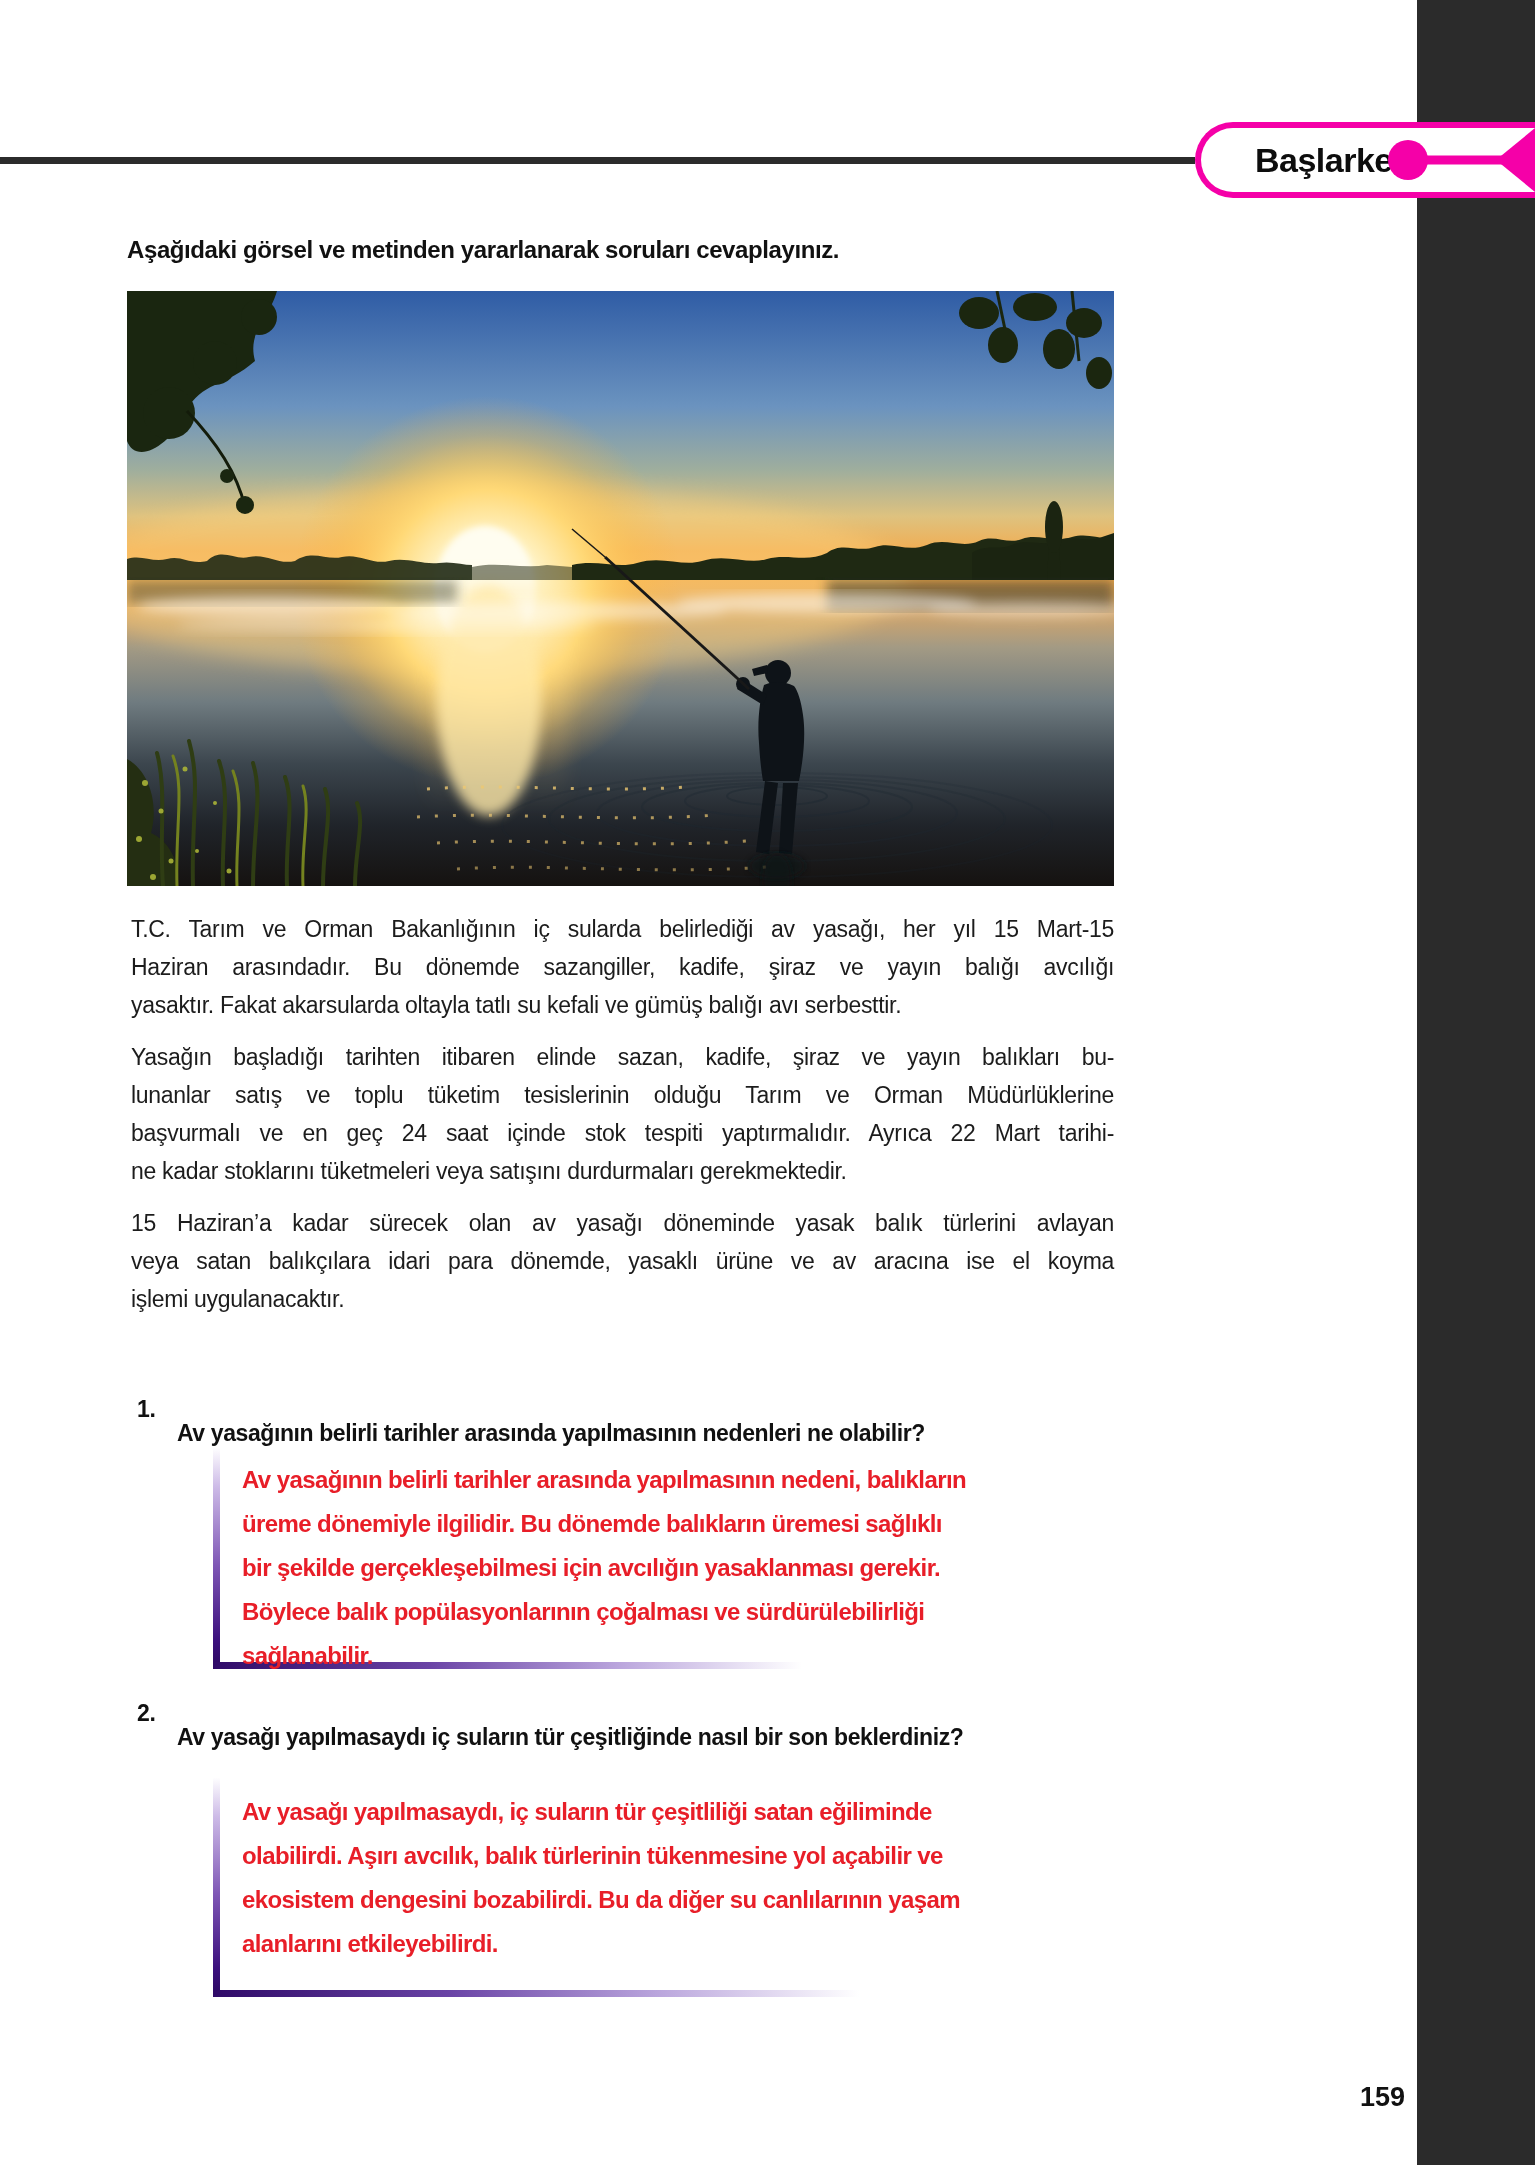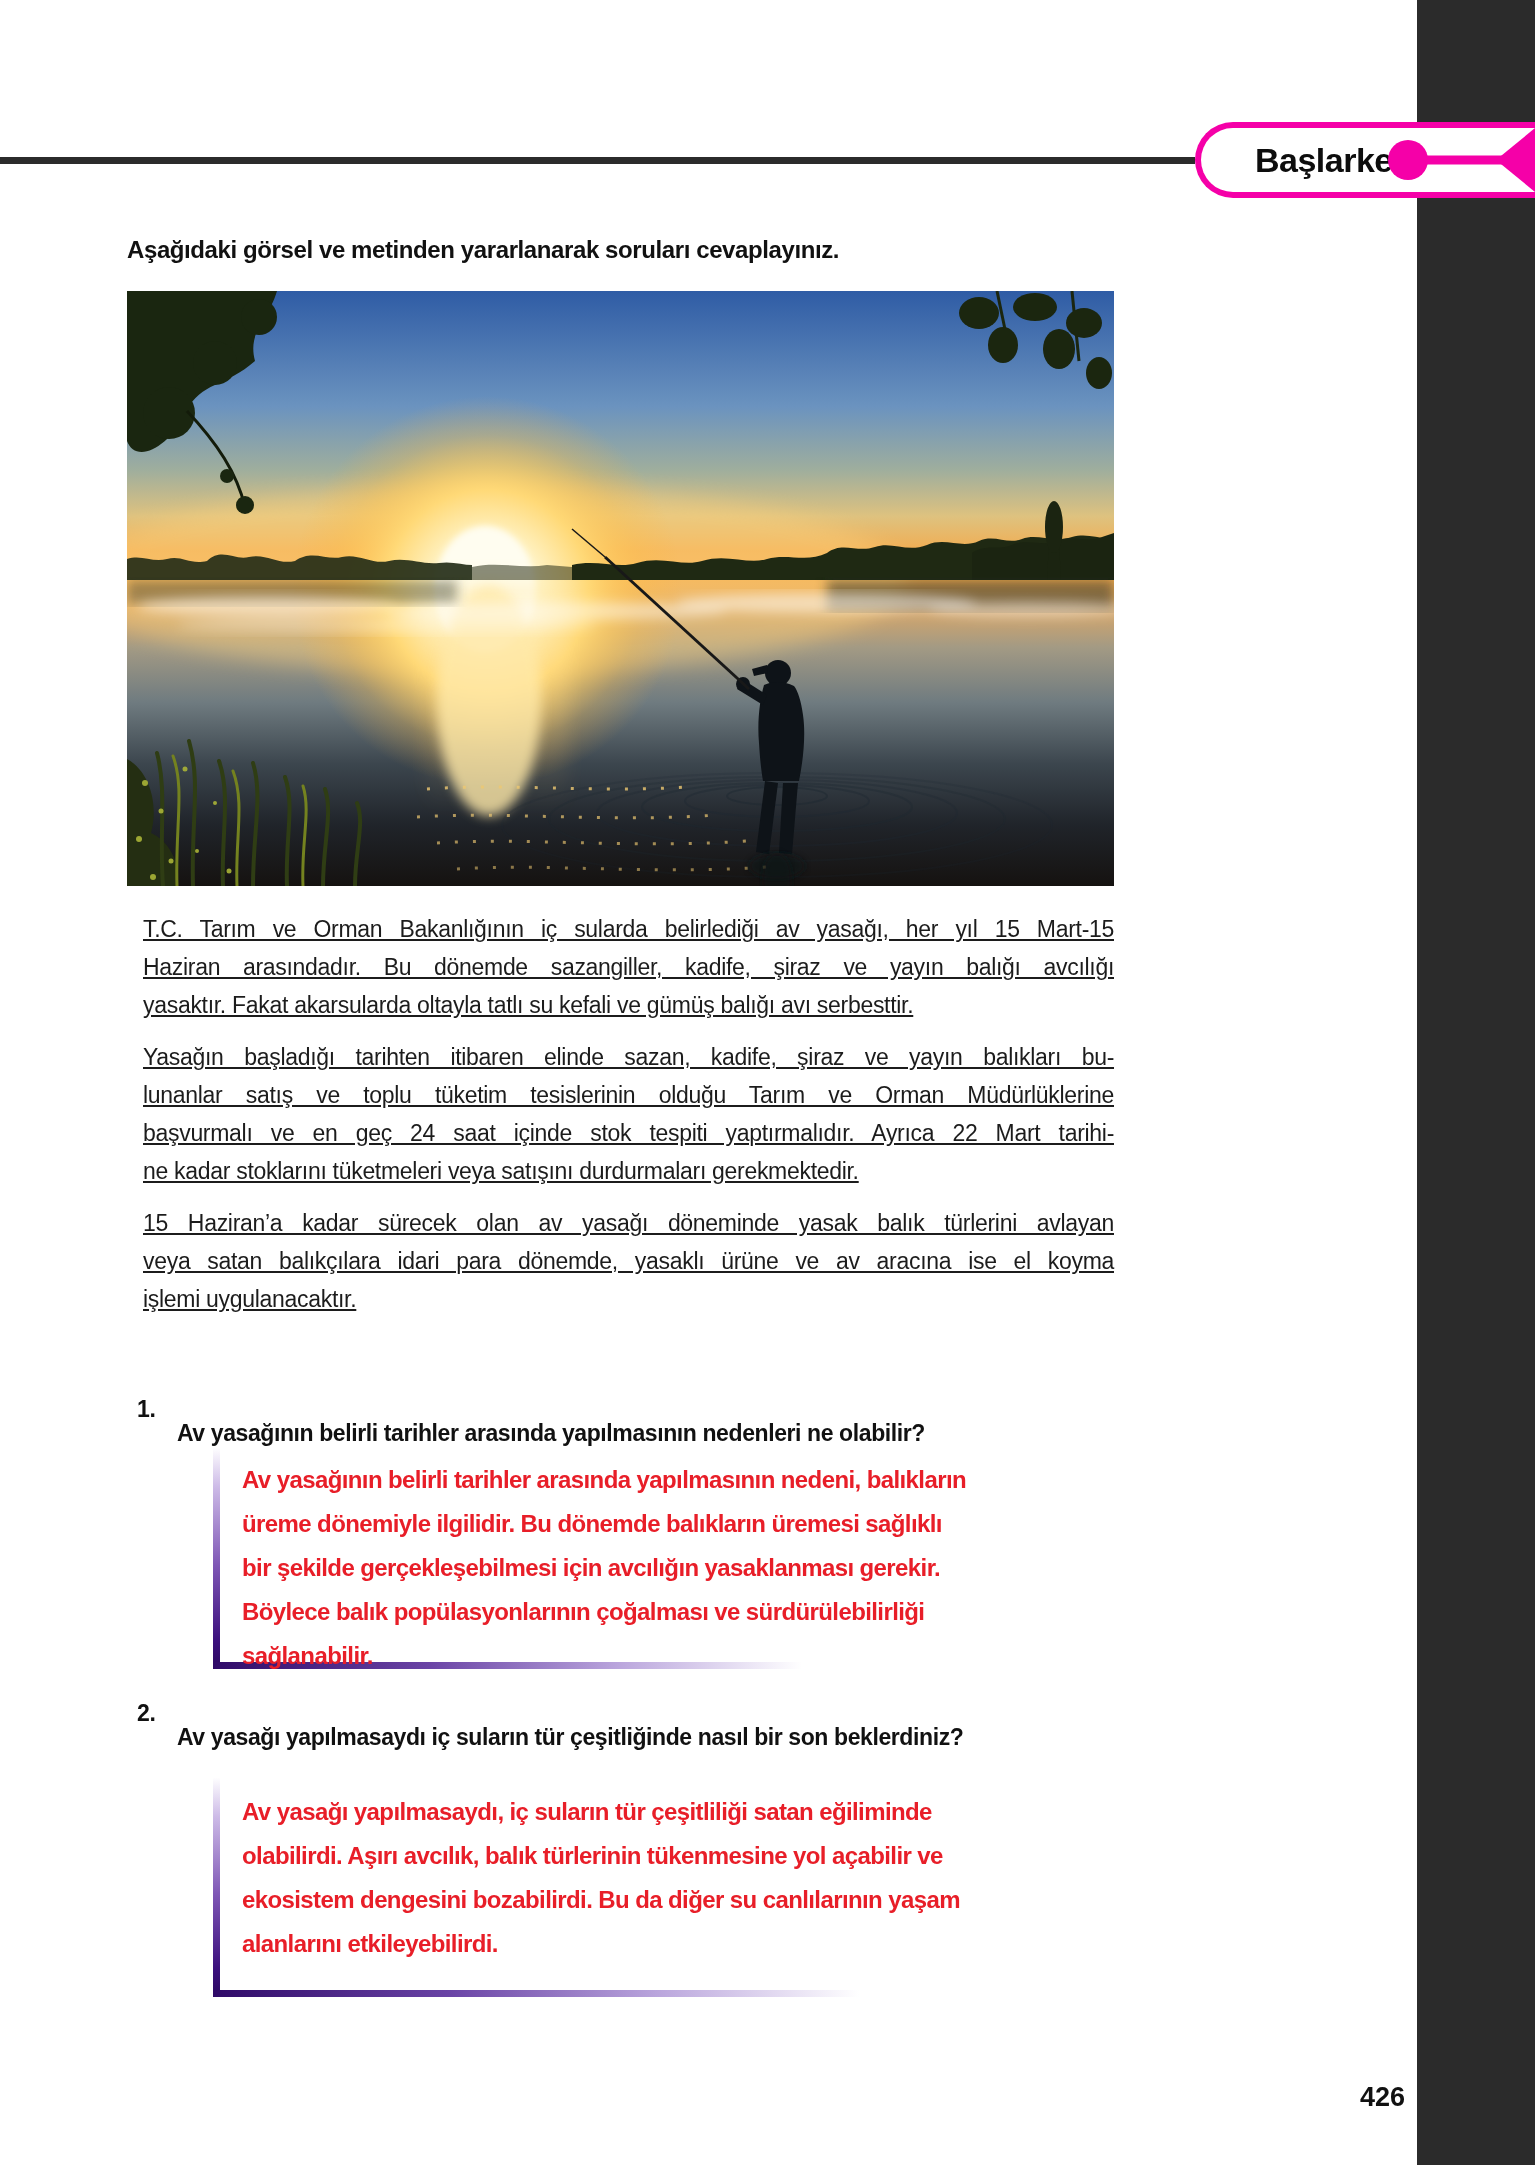--- a/index.html
+++ b/index.html
@@ -10,21 +10,21 @@
   .badge{position:absolute;left:1195px;top:122px;width:340px;height:76px;background:#ffffff;
          border:6px solid #F500A8;border-right:none;border-radius:44px 0 0 44px;
          box-sizing:border-box;z-index:5;}
   .badge-label{position:absolute;left:54px;top:50%;transform:translateY(-50%);
          font-size:34px;font-weight:bold;color:#0d0d0d;letter-spacing:-0.5px;white-space:nowrap;}
   .badge-art{position:absolute;right:0;top:0;width:334px;height:64px;}
   .instruction{position:absolute;left:127px;top:236px;width:1000px;font-size:24px;font-weight:bold;
          color:#111;letter-spacing:-0.4px;}
   .photo{position:absolute;left:127px;top:291px;width:987px;height:595px;}
   .article{position:absolute;left:127px;top:910px;width:987px;color:#1c1c1c;}
-  .para{margin:0 0 14px 16px;text-decoration:underline;}
+  .para{margin:0 0 14px 4px;}
   .pline{font-size:23px;line-height:38px;letter-spacing:-0.3px;text-align:justify;text-align-last:justify;}
   .pline.plast{text-align-last:left;}
   .question{position:absolute;left:127px;width:1100px;font-size:23px;font-weight:bold;color:#111;
          letter-spacing:-0.4px;}
   .q-num{position:absolute;left:10px;top:0;}
   .q-text{margin-left:50px;margin-top:24px;}
   .answer-text{position:absolute;left:230px;color:#E81E28;font-weight:bold;font-size:24px;
          letter-spacing:-0.6px;}
   .aline{line-height:44px;white-space:nowrap;margin-left:12px;}
   .ans-border-left{position:absolute;left:213px;width:7px;
@@ -246,15 +246,15 @@
 
   <div class="ans-border-left" style="top:1778px;height:212px;"></div>
   <div class="ans-border-bottom" style="top:1990px;width:680px;"></div>
   <div class="answer-text" style="top:1790px;">
       <div class="aline">Av yasağı yapılmasaydı, iç suların tür çeşitliliği satan eğiliminde</div>
       <div class="aline">olabilirdi. Aşırı avcılık, balık türlerinin tükenmesine yol açabilir ve</div>
       <div class="aline">ekosistem dengesini bozabilirdi. Bu da diğer su canlılarının yaşam</div>
       <div class="aline">alanlarını etkileyebilirdi.</div>
     </div>
 
-  <div class="page-number">426</div>
+  <div class="page-number">159</div>
 
 </div>
 
 </body></html>

